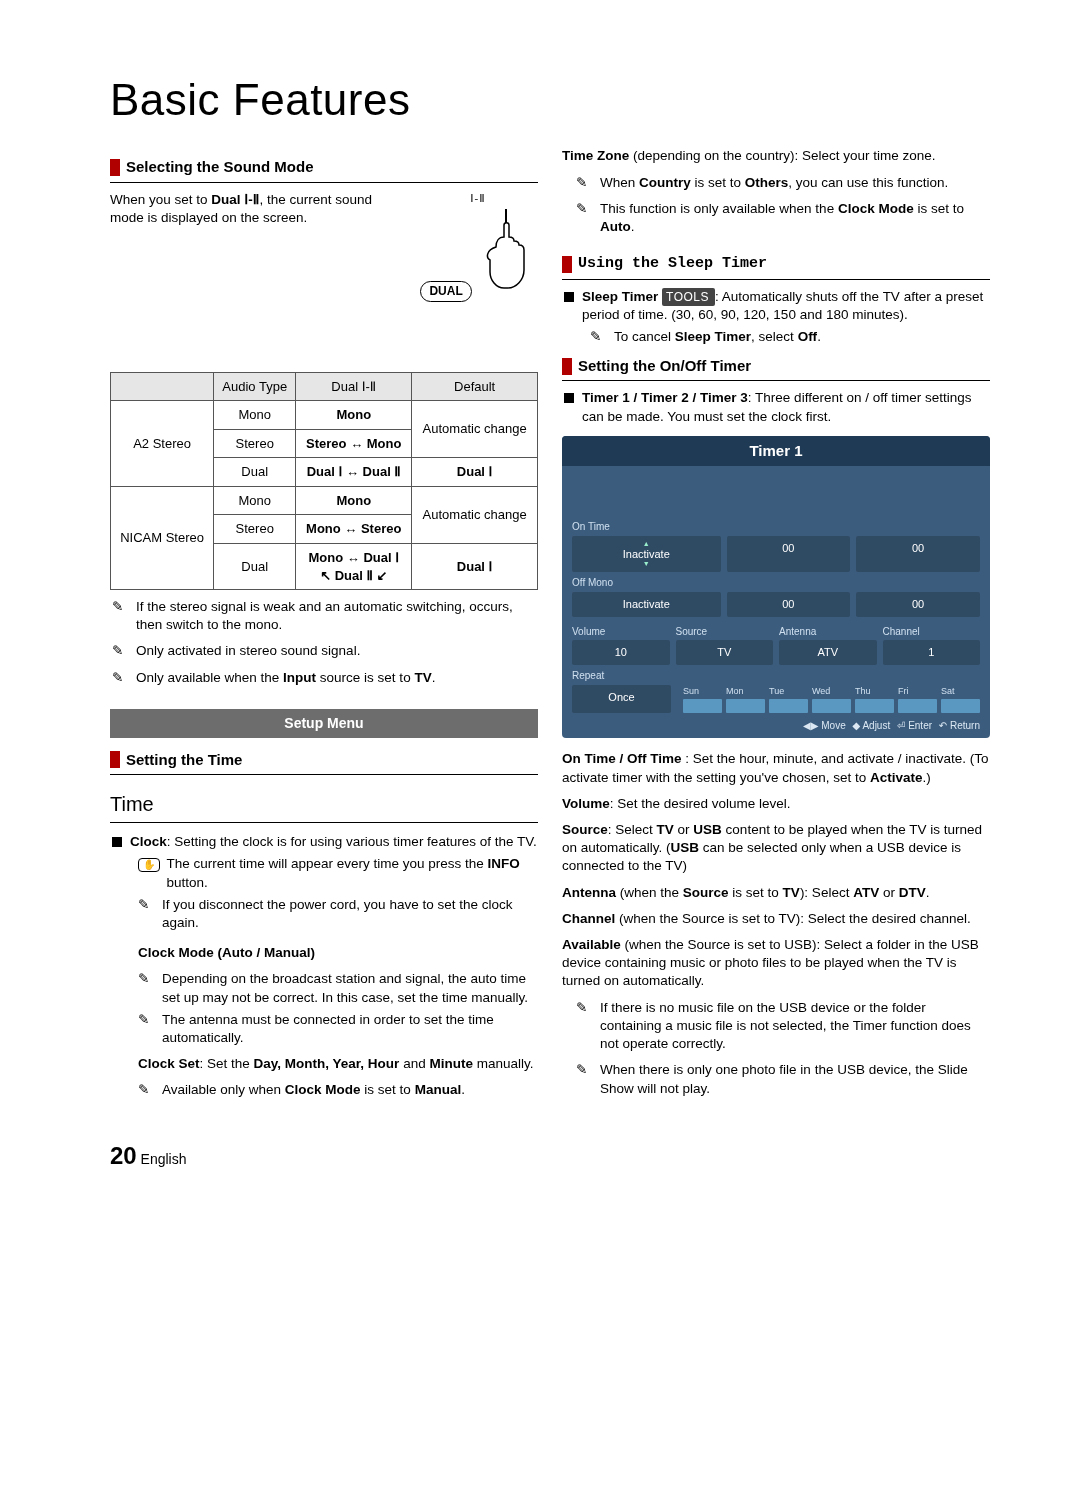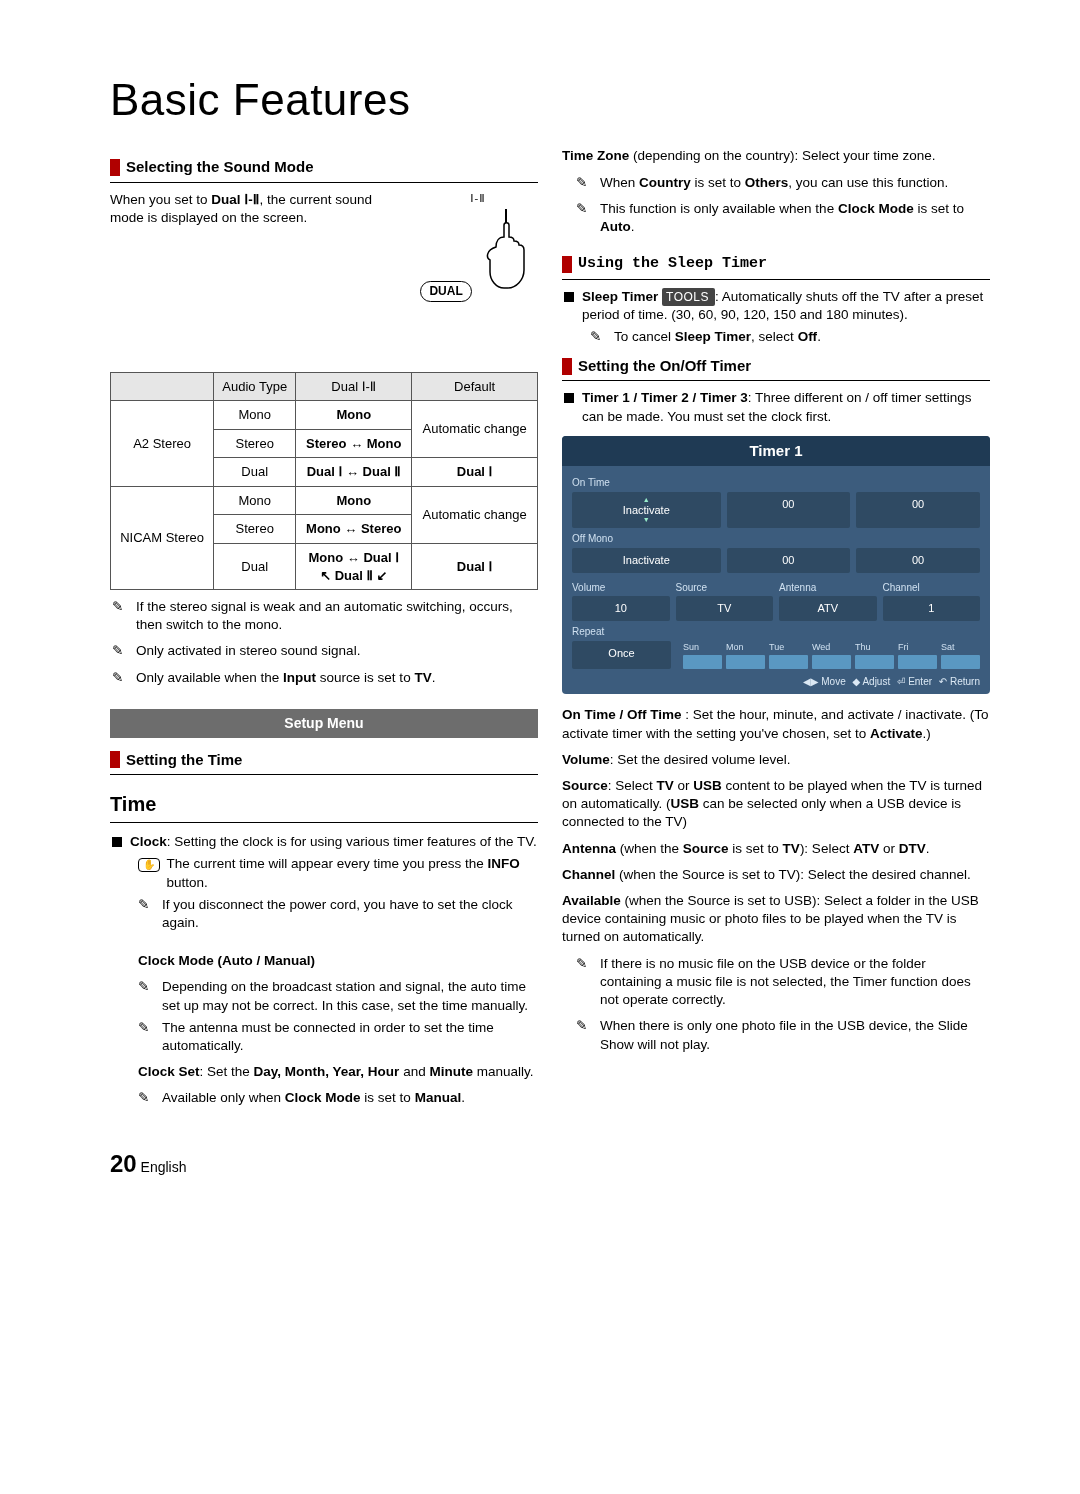--- a/index.html
+++ b/index.html
@@ -48,31 +48,31 @@
   .dual-text { flex:1; }
   .dual-img { width:120px; text-align:center; position:relative; }
   .btn-label-top { font-size:11px; letter-spacing:1px; font-family:serif; }
   .btn-label { border:1.5px solid #000; border-radius:12px; display:inline-block; padding:1px 8px; font-weight:bold; font-size:12px; }
   table.audio { border-collapse: collapse; width:100%; margin-top:70px; font-size:13px; }
   table.audio th, table.audio td { border:1px solid #555; padding:5px 4px; text-align:center; }
   table.audio th { background:#e6e6e6; font-weight:normal; }
   .note-row { display:flex; gap:6px; margin:8px 0 0 2px; }
   .note-icon { flex:0 0 18px; }
   .note-text { flex:1; }
-  .h2-time { font-size:20px; font-weight:bold; margin:16px 0 10px; border-bottom:1px solid #000; padding-bottom:4px;}
+  .h2-time { font-size:20px; font-weight:normal; margin:16px 0 10px; border-bottom:1px solid #000; padding-bottom:4px;}
   .bullet-row { display:flex; gap:8px; margin:6px 0 4px 2px; }
   .blk { width:10px; height:10px; background:#000; margin-top:4px; flex:0 0 10px;}
   .indent { margin-left:28px; }
   .note-sub { display:flex; gap:6px; margin:4px 0 0 28px; }
   .keycap { border:1px solid #000; border-radius:4px; padding:1px 4px; font-size:10px; display:inline-block; line-height:1;}
   .tools-badge { background:#444; color:#fff; font-size:12px; padding:1px 6px 1px 4px; border-radius:2px; display:inline-block; letter-spacing:0.5px;}
   
   .osd { background:#3c5c7d; color:#fff; border-radius:4px; padding:0 0 4px; margin:10px 0 12px; font-size:11px; }
   .osd-title { background:#1f3a54; text-align:center; padding:5px 0; font-size:15px; border-radius:4px 4px 0 0; font-weight:bold;}
-  .osd-body { padding:6px 10px 2px; }
+  .osd-body { padding:6px 10px 2px;margin-top:44px; }
   .osd-label { font-size:10px; margin:4px 0 2px; color:#cfe0f0;}
   .osd-row { display:flex; gap:6px; }
   .osd-cell { background:#2f4a63; text-align:center; padding:5px 0; border-radius:2px; flex:1; font-size:11px; }
   .osd-cell.arrows::before { content:"▲"; display:block; font-size:7px; line-height:6px; color:#9ec;}
   .osd-cell.arrows::after  { content:"▼"; display:block; font-size:7px; line-height:6px; color:#9ec;}
   .osd-4 .osd-cell{ flex:1; }
   .osd-days { display:flex; gap:4px; align-items:flex-end; flex:3; padding-left:6px;}
   .osd-day { flex:1; text-align:left; font-size:9px; color:#cfe0f0;}
   .osd-day .box { width:100%; height:14px; background:#5a98c2; margin-top:2px; border-radius:1px;}
   .osd-foot { text-align:right; font-size:10px; padding:4px 10px 2px; color:#dbe8f4;}
@@ -180,21 +180,21 @@
 
     <div class="note-sub">
       <div class="note-icon"><span class="keycap">✋</span></div>
       <div class="note-text"><span>The current time will appear every time you press the </span><b>INFO</b><span> button.</span></div>
     </div>
     <div class="note-sub">
         <div class="note-icon">✎</div>
         <div class="note-text">If you disconnect the power cord, you have to set the clock again.</div>
       </div>
 
-    <div class="indent para" style="margin-top:20px;"><b>Clock Mode (Auto / Manual)</b></div>
+    <div class="indent para" style="margin-top:12px;"><b>Clock Mode (Auto / Manual)</b></div>
     <div class="note-sub">
         <div class="note-icon">✎</div>
         <div class="note-text">Depending on the broadcast station and signal, the auto time set up may not be correct. In this case, set the time manually.</div>
       </div>
     <div class="note-sub">
         <div class="note-icon">✎</div>
         <div class="note-text">The antenna must be connected in order to set the time automatically.</div>
       </div>
 
     <div class="indent para" style="margin-top:8px;">

